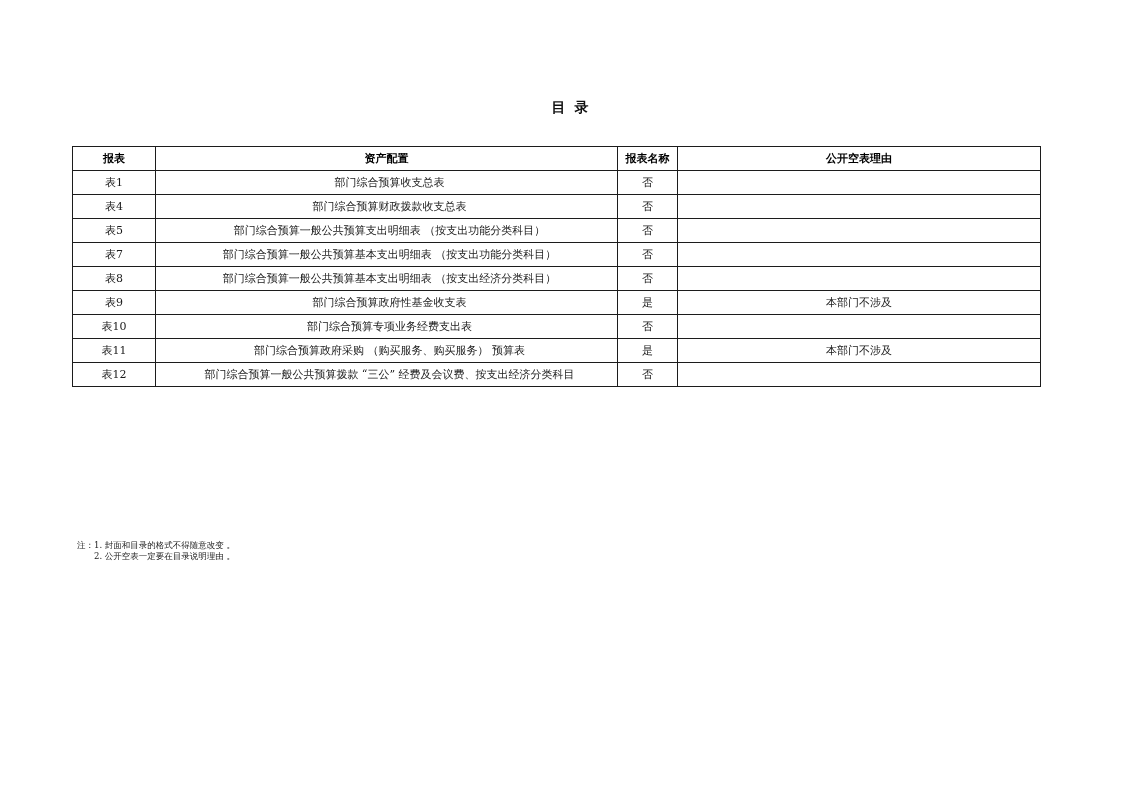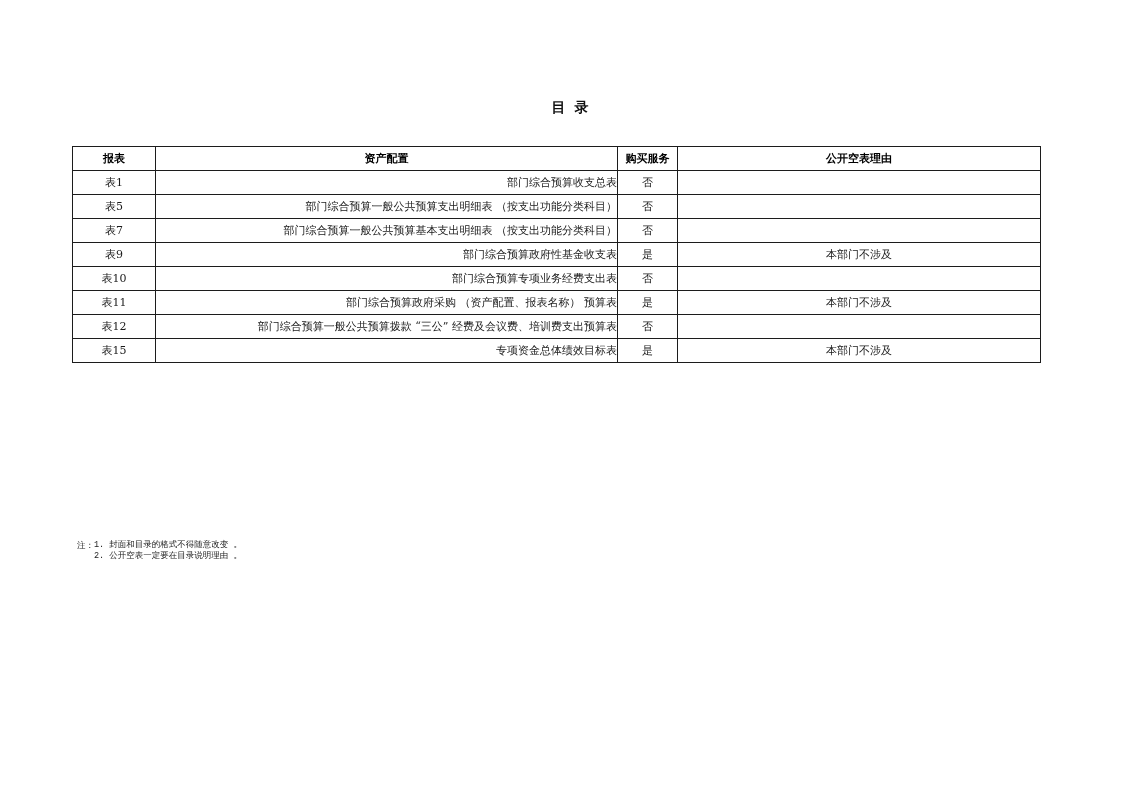--- a/index.html
+++ b/index.html
@@ -49,118 +49,124 @@
     vertical-align: middle;
     white-space: nowrap;
     overflow: hidden;
   }
   table.toc th {
     font-family: "Liberation Sans", "DejaVu Sans", sans-serif;
     font-weight: bold;
     color: #000000;
   }
   table.toc td.name-cell {
-    text-align: right;
+    text-align: center;
     padding-left: 6px;
   }
   .notes {
     position: absolute;
     left: 77px;
     top: 540px;
     font-size: 8.5px;
     line-height: 10.5px;
     color: #1a1a1a;
     display: flex;
   }
   .notes .notes-label { white-space: pre; }
-  .notes .note-line   { white-space: pre; font-family: Liberation Mono, monospace; }
+  .notes .note-line   { white-space: pre; }
 </style>
 </head>
 <body>
 
 <div class="page-title">目录</div>
 
 <table class="toc">
   <colgroup>
     <col class="c-id">
     <col class="c-name">
     <col class="c-empty">
     <col class="c-reason">
   </colgroup>
   <thead>
     <tr>
       <th>报表</th>
       <th>资产配置</th>
-      <th>购买服务</th>
+      <th>报表名称</th>
       <th>公开空表理由</th>
     </tr>
   </thead>
   <tbody id="toc-body">
   <tr>
     <td class="id-cell">表1</td>
     <td class="name-cell">部门综合预算收支总表</td>
     <td class="empty-cell">否</td>
     <td class="reason-cell"></td>
   </tr>
 
 
 
+  <tr>
+    <td class="id-cell">表4</td>
+    <td class="name-cell">部门综合预算财政拨款收支总表</td>
+    <td class="empty-cell">否</td>
+    <td class="reason-cell"></td>
+  </tr>
 
   <tr>
     <td class="id-cell">表5</td>
     <td class="name-cell">部门综合预算一般公共预算支出明细表 （按支出功能分类科目）</td>
     <td class="empty-cell">否</td>
     <td class="reason-cell"></td>
   </tr>
 
 
   <tr>
     <td class="id-cell">表7</td>
     <td class="name-cell">部门综合预算一般公共预算基本支出明细表 （按支出功能分类科目）</td>
     <td class="empty-cell">否</td>
     <td class="reason-cell"></td>
   </tr>
 
+  <tr>
+    <td class="id-cell">表8</td>
+    <td class="name-cell">部门综合预算一般公共预算基本支出明细表 （按支出经济分类科目）</td>
+    <td class="empty-cell">否</td>
+    <td class="reason-cell"></td>
+  </tr>
 
   <tr>
     <td class="id-cell">表9</td>
     <td class="name-cell">部门综合预算政府性基金收支表</td>
     <td class="empty-cell">是</td>
     <td class="reason-cell">本部门不涉及</td>
   </tr>
 
   <tr>
     <td class="id-cell">表10</td>
     <td class="name-cell">部门综合预算专项业务经费支出表</td>
     <td class="empty-cell">否</td>
     <td class="reason-cell"></td>
   </tr>
 
   <tr>
     <td class="id-cell">表11</td>
-    <td class="name-cell">部门综合预算政府采购 （资产配置、报表名称） 预算表</td>
+    <td class="name-cell">部门综合预算政府采购 （购买服务、购买服务） 预算表</td>
     <td class="empty-cell">是</td>
     <td class="reason-cell">本部门不涉及</td>
   </tr>
 
   <tr>
     <td class="id-cell">表12</td>
-    <td class="name-cell">部门综合预算一般公共预算拨款 “三公” 经费及会议费、培训费支出预算表</td>
+    <td class="name-cell">部门综合预算一般公共预算拨款 “三公” 经费及会议费、按支出经济分类科目</td>
     <td class="empty-cell">否</td>
     <td class="reason-cell"></td>
   </tr>
 
 
 
-  <tr>
-    <td class="id-cell">表15</td>
-    <td class="name-cell">专项资金总体绩效目标表</td>
-    <td class="empty-cell">是</td>
-    <td class="reason-cell">本部门不涉及</td>
-  </tr>
 </tbody>
 </table>
 
 <div class="notes">
   <span class="notes-label">注：</span>
   <span>
     <div class="note-line">1. 封面和目录的格式不得随意改变 。</div>
     <div class="note-line">2. 公开空表一定要在目录说明理由 。</div>
   </span>
 </div>

